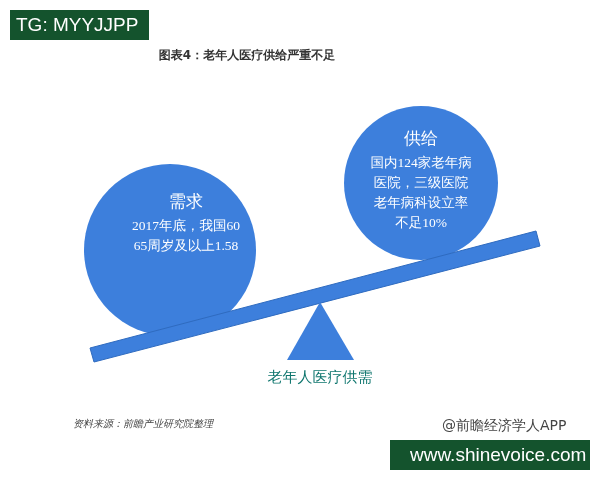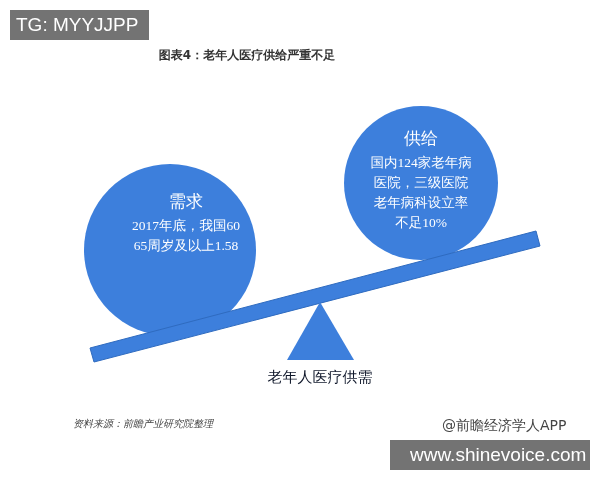--- a/index.html
+++ b/index.html
@@ -2,41 +2,41 @@
 <html><head>
   <meta charset="utf-8">
   <style>
     html, body { margin:0; padding:0; }
     body {
       width:600px; height:480px; position:relative; overflow:hidden;
       background:#ffffff;
       font-family:"DejaVu Sans", sans-serif;
     }
     .tag {
-      position:absolute; background:#737373; color:#ffffff;
+      position:absolute; background:#14532d; color:#ffffff;
       font-family:"Liberation Sans", sans-serif;
     }
     .tag-top { left:10px; top:10px; width:139px; height:30px; font-size:19px; line-height:30px; padding-left:6px; box-sizing:border-box; }
     .tag-bottom { left:390px; top:440px; width:200px; height:30px; font-size:19px; line-height:30px; padding-left:20px; box-sizing:border-box; }
     .title {
       position:absolute; left:0; width:494px; top:47px; text-align:center;
       font-size:12px; font-weight:bold; color:#333333;
     }
     svg.diagram { position:absolute; left:0; top:0; }
     .bubble {
       position:absolute; color:#ffffff; text-align:center;
       font-family:Liberation Serif, serif;
     }
     .bubble .head { font-size:17px; line-height:24px; margin-bottom:2px; }
     .bubble .line { font-size:13.5px; line-height:20px; white-space:nowrap; }
     .bubble-left { left:101px; top:190px; width:170px; }
     .bubble-right { left:342px; top:127px; width:158px; }
     .caption {
       position:absolute; left:230px; width:180px; top:368px; text-align:center;
-      font-size:15px; color:#0f172a;
+      font-size:15px; color:#0f766e;
     }
     .source {
       position:absolute; left:53px; top:417px;
       font-size:10px; font-style:italic; color:#444444;margin-left:20px;
     }
     .credit {
       position:absolute; left:442px; top:417px;
       font-size:14px; color:#444444;
     }
   </style>

